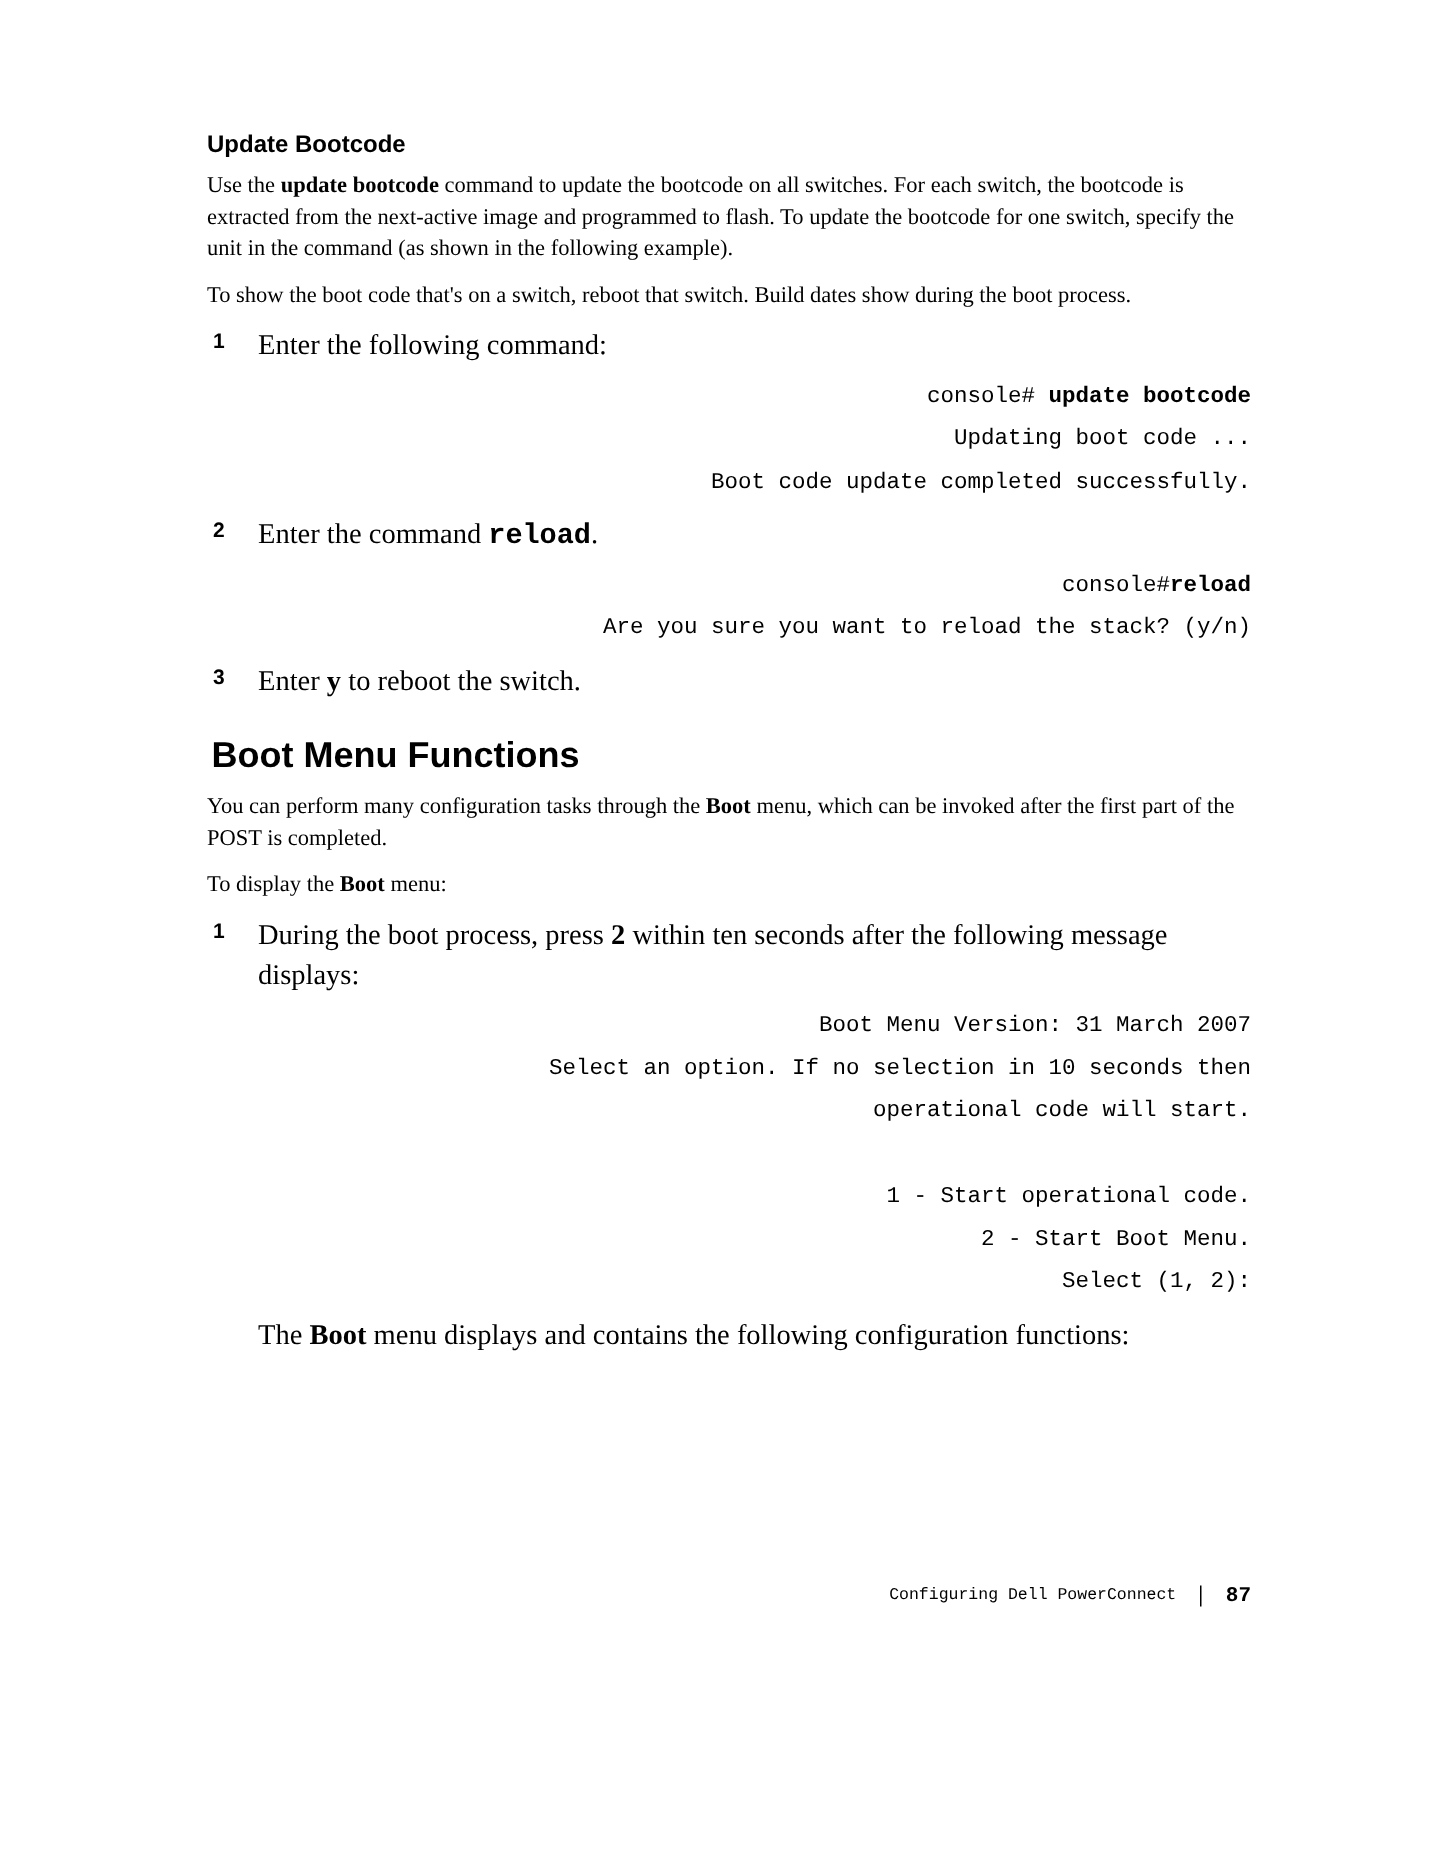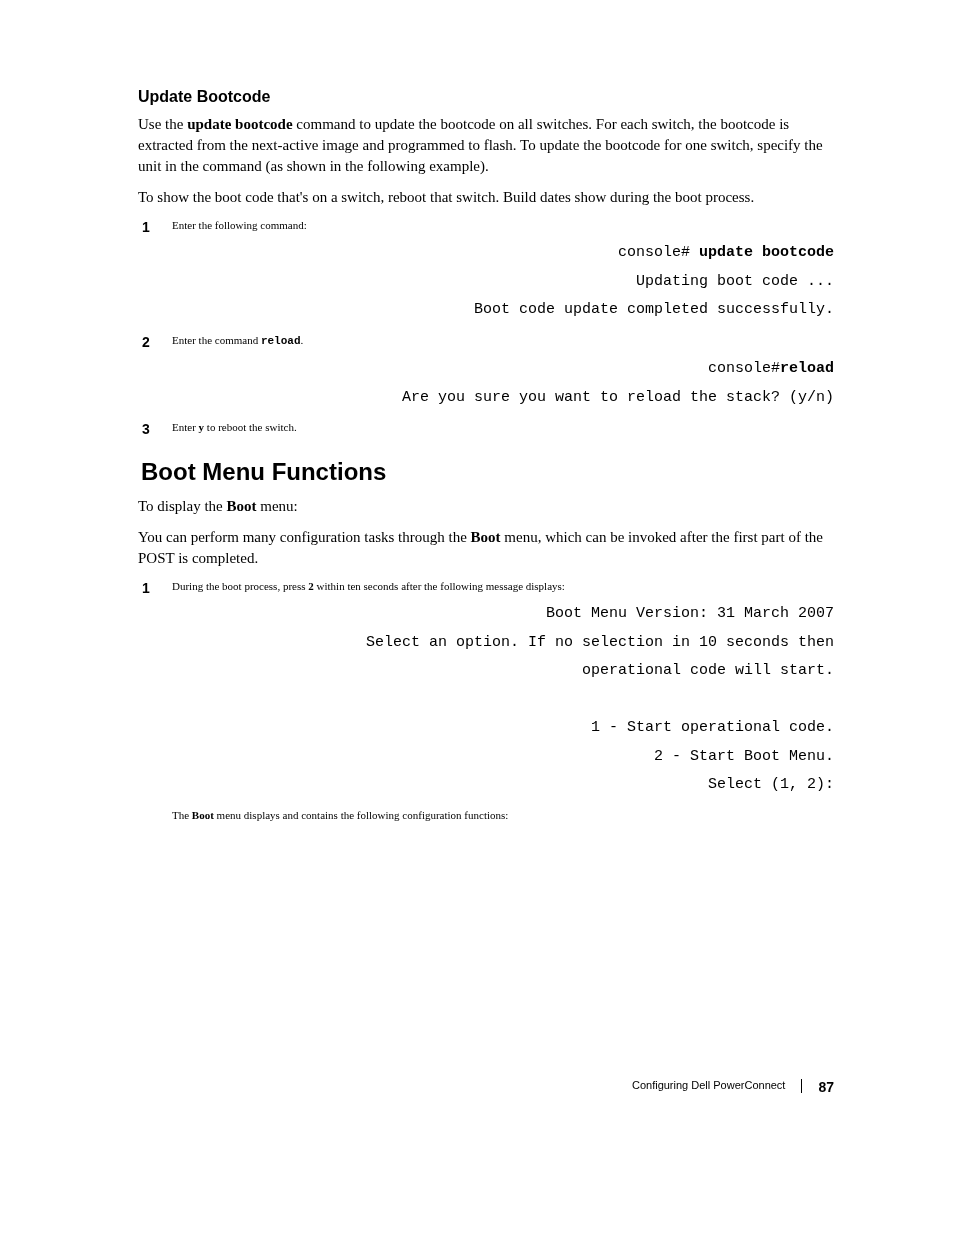--- a/index.html
+++ b/index.html
@@ -44,21 +44,21 @@
   ol.steps > li::before {
     content: counter(step);
     font-family: Helvetica, Arial, sans-serif;
     font-weight: bold;
     font-size: 14px;
     position: absolute;
     left: 4px;
     top: 1px;
   }
   .step-text {
-    font-size: 11px;
+    font-size: 19px;
     line-height: 1.4;
   }
   .code-block {
     font-family: 'Courier New', Courier, monospace;
     font-size: 15px;
     line-height: 1.9;
     margin: 6px 0 8px 0;
     white-space: pre-wrap;
     text-align: right;
   }
@@ -66,25 +66,26 @@
 
   h2.section {
     font-family: Helvetica, Arial, sans-serif;
     font-weight: bold;
     font-size: 24px;
     margin: 22px 0 10px 3px;
   }
 
   .footer {
     position: absolute;
-    bottom: 140px;
+    bottom: 163px;
     right: 120px;
-    font-family: Liberation Sans, sans-serif;
+    font-family: Liberation Mono, monospace;
     font-size: 11px;
     display: flex;
+    align-items: center;
     gap: 16px;
   }
   .footer .divider {
     width: 1px;
     height: 14px;
     background: #000;
   }
   .footer .pagenum {
     font-weight: bold;
     font-size: 14px;
@@ -120,25 +121,25 @@
     <li>
       <div class="step-text">
         <span>Enter </span><span class="bold">y</span><span> to reboot the switch.</span>
       </div>
     </li>
   </ol>
 
   <h2 class="section">Boot Menu Functions</h2>
 
   <p class="body">
-    <span>To display the </span><span class="bold">Boot</span><span> menu:</span>
+    <span>You can perform many configuration tasks through the </span><span class="bold">Boot</span><span> menu, which can be invoked after the first part of the POST is completed.</span>
   </p>
 
   <p class="body">
-    <span>You can perform many configuration tasks through the </span><span class="bold">Boot</span><span> menu, which can be invoked after the first part of the POST is completed.</span>
+    <span>To display the </span><span class="bold">Boot</span><span> menu:</span>
   </p>
 
   <ol class="steps">
     <li>
       <div class="step-text">
         <span>During the boot process, press </span><span class="bold">2</span><span> within ten seconds after the following message displays:</span>
       </div>
       <div class="code-block"><span>Boot Menu Version: 31 March 2007</span>
 <span>Select an option. If no selection in 10 seconds then</span>
 <span>operational code will start.</span>

